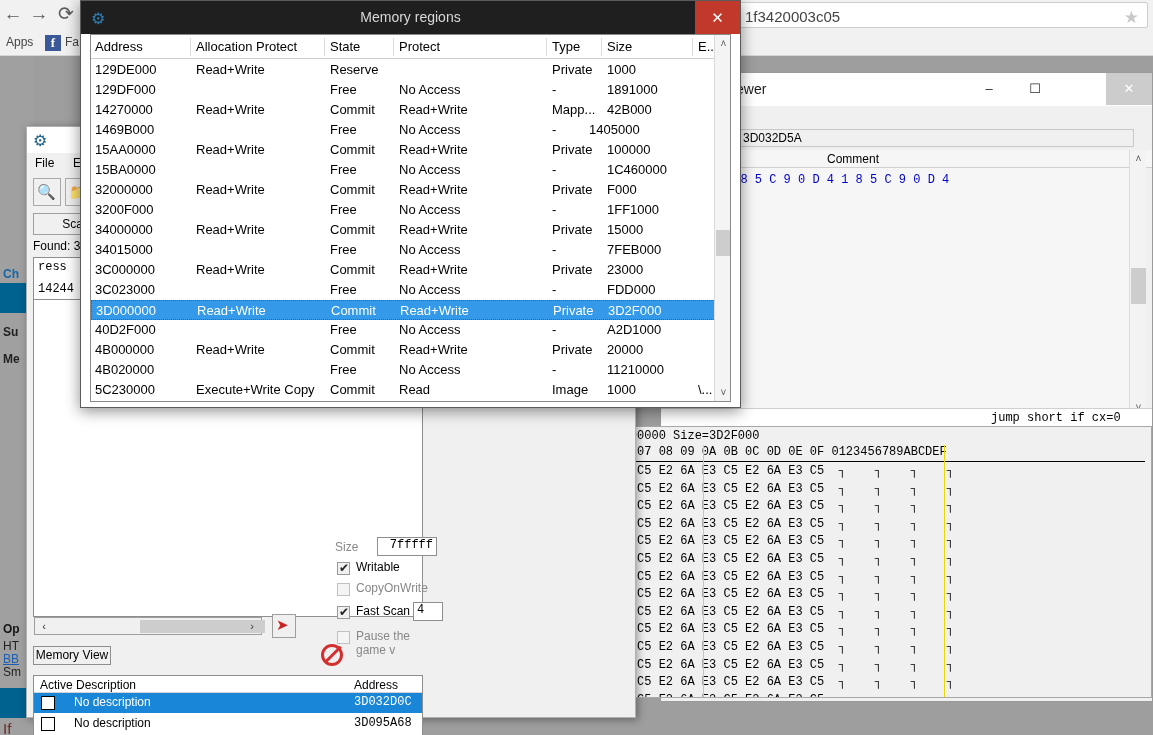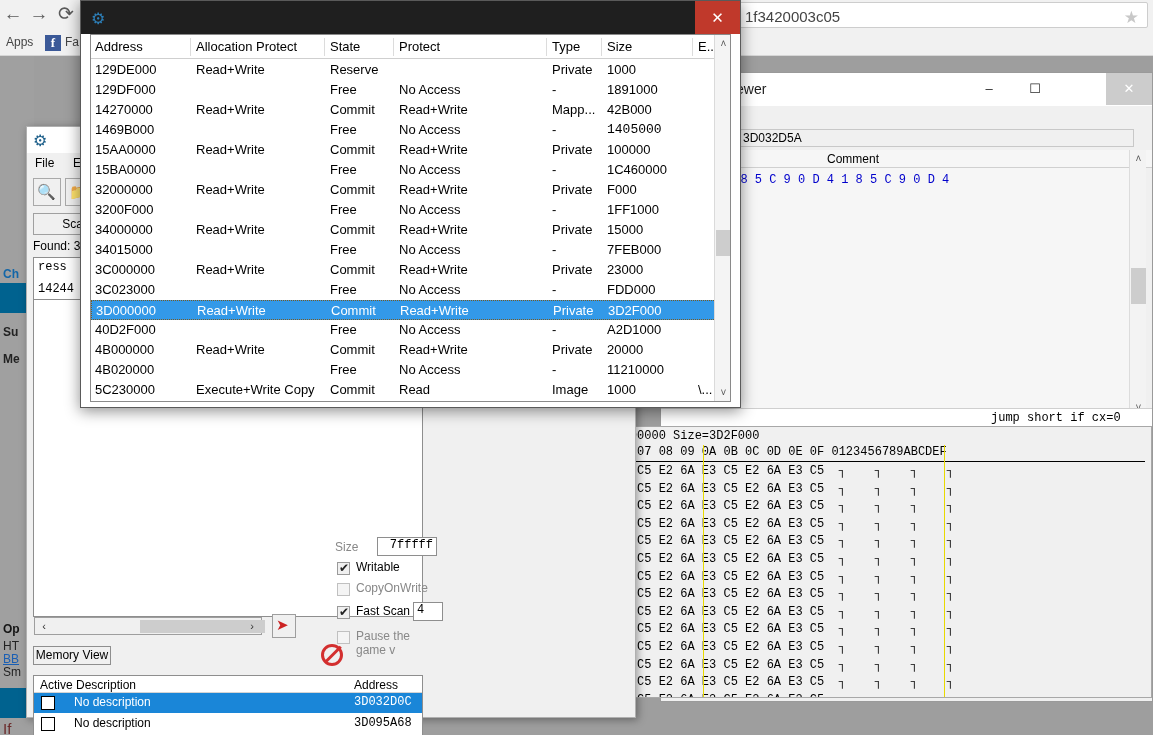--- a/index.html
+++ b/index.html
@@ -349,20 +349,21 @@
         <span class="ct-addr">3D095A68</span>
       </div>
 
     </div>
 
   </div>
 
   <div class="mr-win">
     <div class="mr-title">
       <span class="mr-logo">⚙</span>
+      <span class="mr-title-text">Memory regions</span>
       <span class="mr-close">✕</span>
     </div>
     <div class="mr-table">
       <div class="mr-head" id="mr-head">
           <span class="mr-h" style="left: 4px;">Address</span>
           <span class="mr-h" style="left: 105px;">Allocation Protect</span>
           <div class="mr-hsep" style="left: 99px;"></div>
           <span class="mr-h" style="left: 239px;">State</span>
           <div class="mr-hsep" style="left: 233px;"></div>
           <span class="mr-h" style="left: 308px;">Protect</span>
@@ -401,21 +402,21 @@
             <span class="mr-c" style="left: 461px;">Mapp...</span>
             <span class="mr-c" style="left: 516px;">42B000</span>
             <span class="mr-c" style="left: 607px;"></span>
           </div>
           <div class="mr-row" style="top: 85px;">
             <span class="mr-c" style="left: 4px;">1469B000</span>
             <span class="mr-c" style="left: 105px;"></span>
             <span class="mr-c" style="left: 239px;">Free</span>
             <span class="mr-c" style="left: 308px;">No Access</span>
             <span class="mr-c" style="left: 461px;">-</span>
-            <span class="mr-c" style="left: 516px; font-family: Liberation Mono, monospace;">1405000</span>
+            <span class="mr-c" style="left: 498px;">1405000</span>
             <span class="mr-c" style="left: 607px;"></span>
           </div>
           <div class="mr-row" style="top: 105px;">
             <span class="mr-c" style="left: 4px;">15AA0000</span>
             <span class="mr-c" style="left: 105px;">Read+Write</span>
             <span class="mr-c" style="left: 239px;">Commit</span>
             <span class="mr-c" style="left: 308px;">Read+Write</span>
             <span class="mr-c" style="left: 461px;">Private</span>
             <span class="mr-c" style="left: 516px;">100000</span>
             <span class="mr-c" style="left: 607px;"></span>

